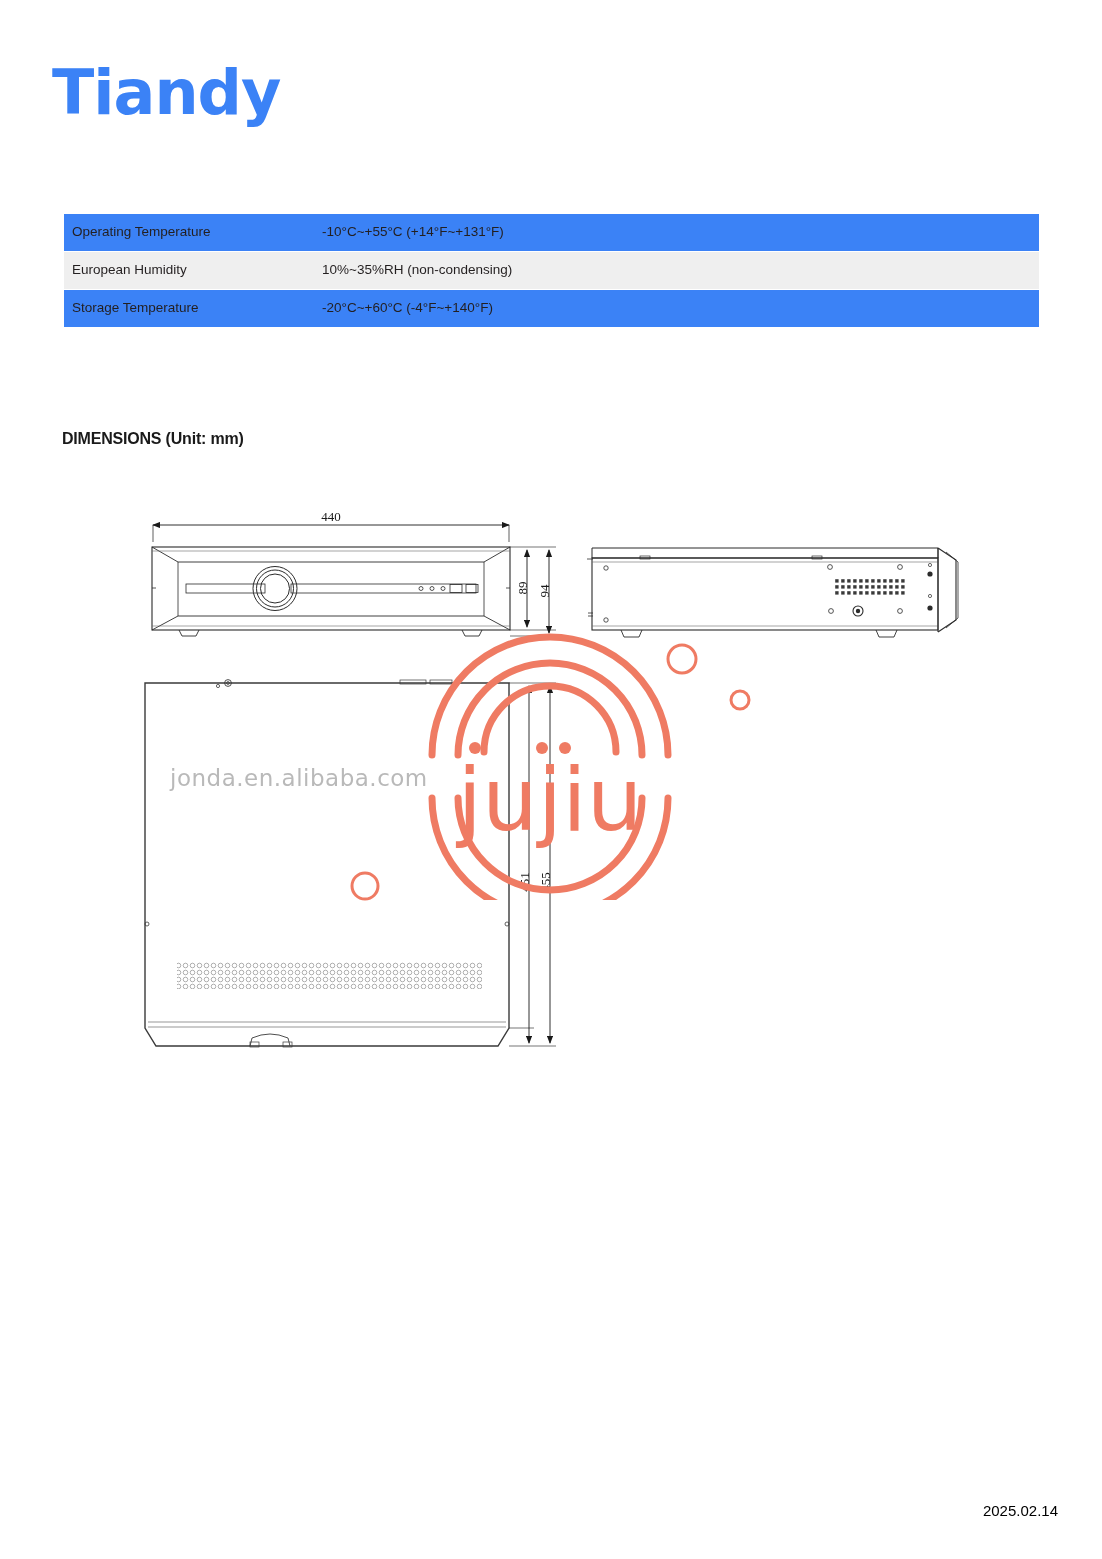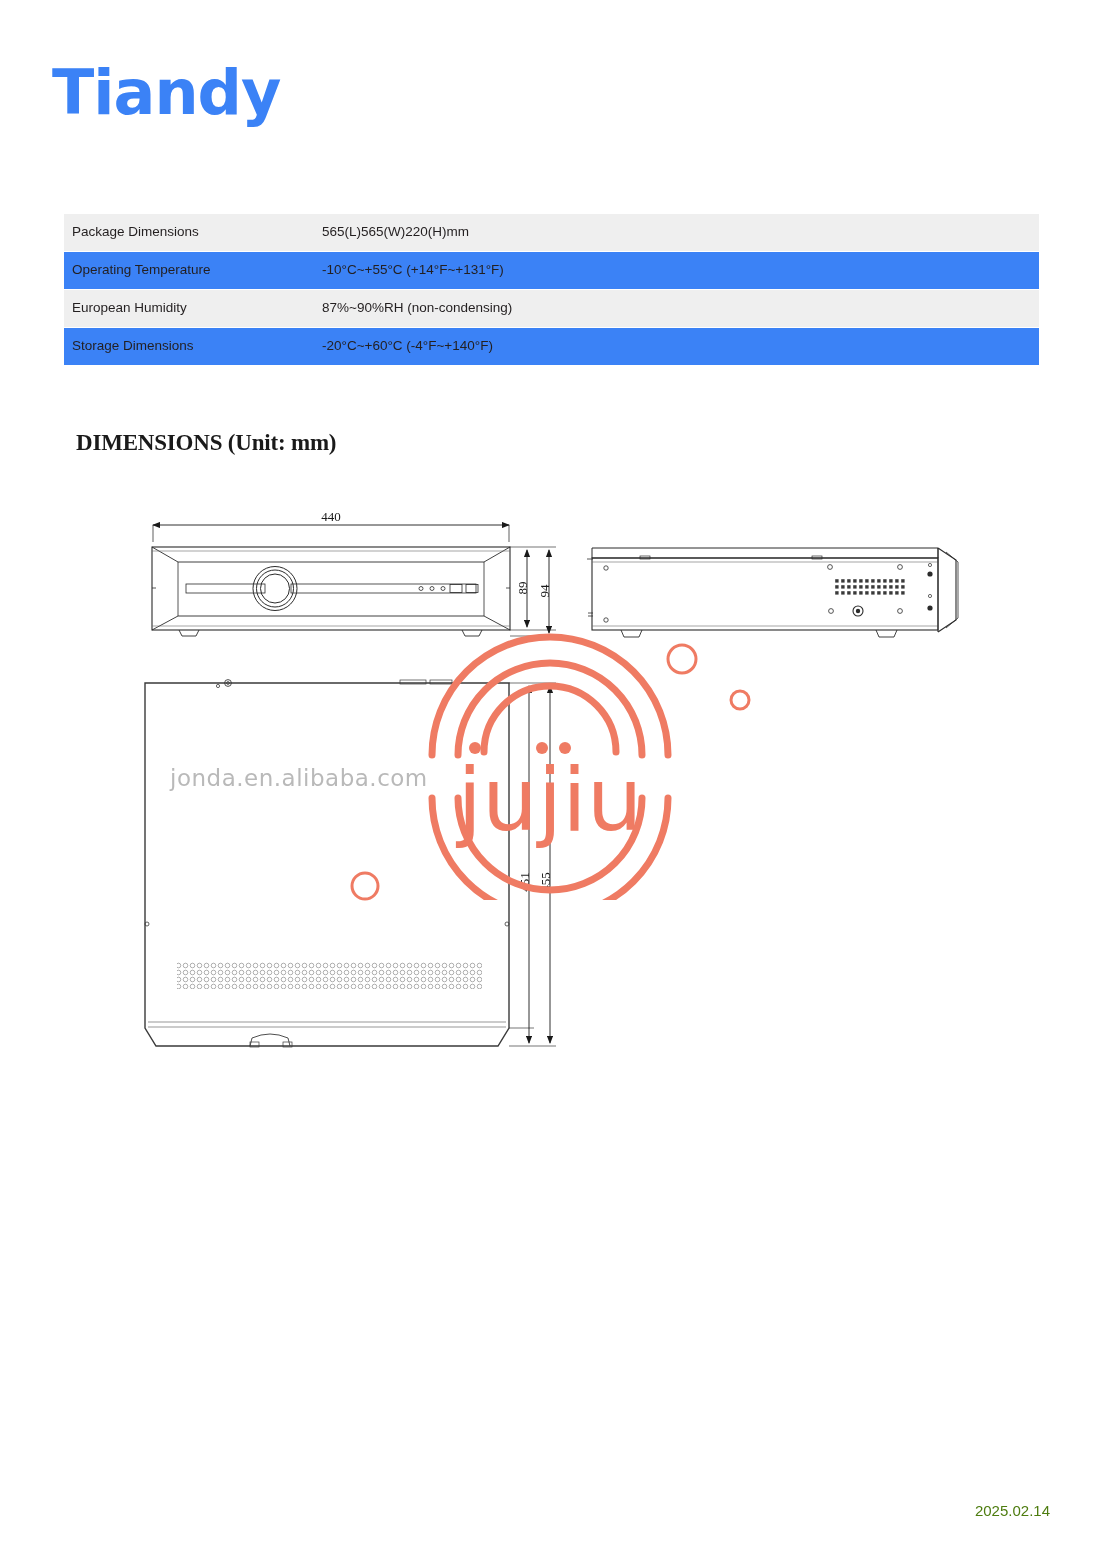--- a/index.html
+++ b/index.html
@@ -29,69 +29,64 @@
     vertical-align:top;
     line-height:1.55;
   }
   .spec-table td.k{width:248px;}
   .spec-table td.v{padding-left:2px;}
   .spec-table tr:first-child td{border-top:none;}
   .kit-line{display:block;}
   .kit-line + .kit-line{margin-top:8px;}
   
   .dim-heading{
-    position:absolute;left:76px;top:430px;
-    font-size:23px;font-weight:bold;color:#1a1a1a;
+    position:absolute;left:62px;top:430px;
+    font-size:16px;font-weight:bold;color:#1a1a1a;
     letter-spacing:-0.2px;
-    font-family:Liberation Serif, serif;
   }
   
   .drawing{
     position:absolute;left:0;top:500px;width:986px;height:600px;
   }
   .drawing svg{display:block;}
   
   .watermark{
     position:absolute;left:410px;top:630px;width:360px;height:270px;
     pointer-events:none;
   }
   .wm-text{
     position:absolute;left:170px;top:765px;
     font-size:23px;color:#b9b9b9;letter-spacing:0.5px;
     white-space:nowrap;
     font-family:"DejaVu Sans","Liberation Sans",sans-serif;
     text-align:right;
   }
   
   .footer-date{
-    position:absolute;right:52px;top:1502px;
-    font-size:15px;color:#4d7c0f;margin-left:29px;
+    position:absolute;right:44px;top:1502px;
+    font-size:15px;color:#000000;margin-left:29px;
   }
 </style>
 </head>
 <body>
 
 <div class="logo">Tiandy</div>
 
 <table class="spec-table">
   <tbody>
-    <tr class="odd">
-      <td class="k">Package Dimensions</td>
-      <td class="v">565(L)565(W)220(H)mm</td>
-    </tr>
     <tr class="even">
       <td class="k">Operating Temperature</td>
       <td class="v">-10°C~+55°C (+14°F~+131°F)</td>
     </tr>
     <tr class="odd">
       <td class="k">European Humidity</td>
-      <td class="v">87%~90%RH (non-condensing)</td>
+      <td class="v">10%~35%RH (non-condensing)</td>
     </tr>
     <tr class="even">
-      <td class="k">Storage Dimensions</td>
+      <td class="k">Storage Temperature</td>
       <td class="v">-20°C~+60°C (-4°F~+140°F)</td>
     </tr>
   </tbody>
 </table>
 
 <div class="dim-heading">DIMENSIONS (Unit: mm)</div>
 
 <div class="drawing">
 <svg width="1102" height="600" viewBox="0 0 1102 600" xmlns="http://www.w3.org/2000/svg">
   <defs>

